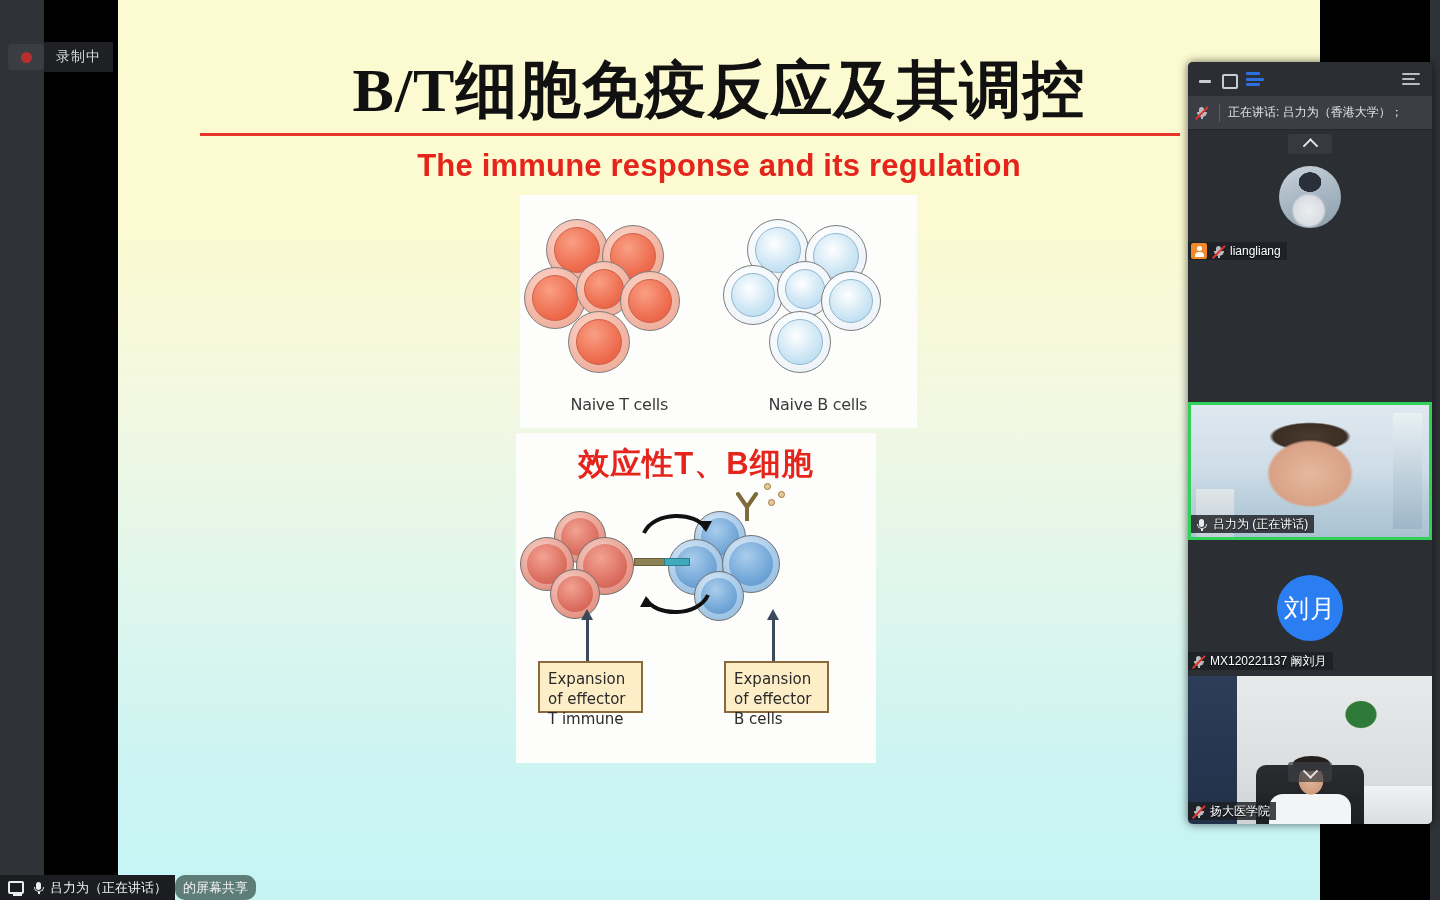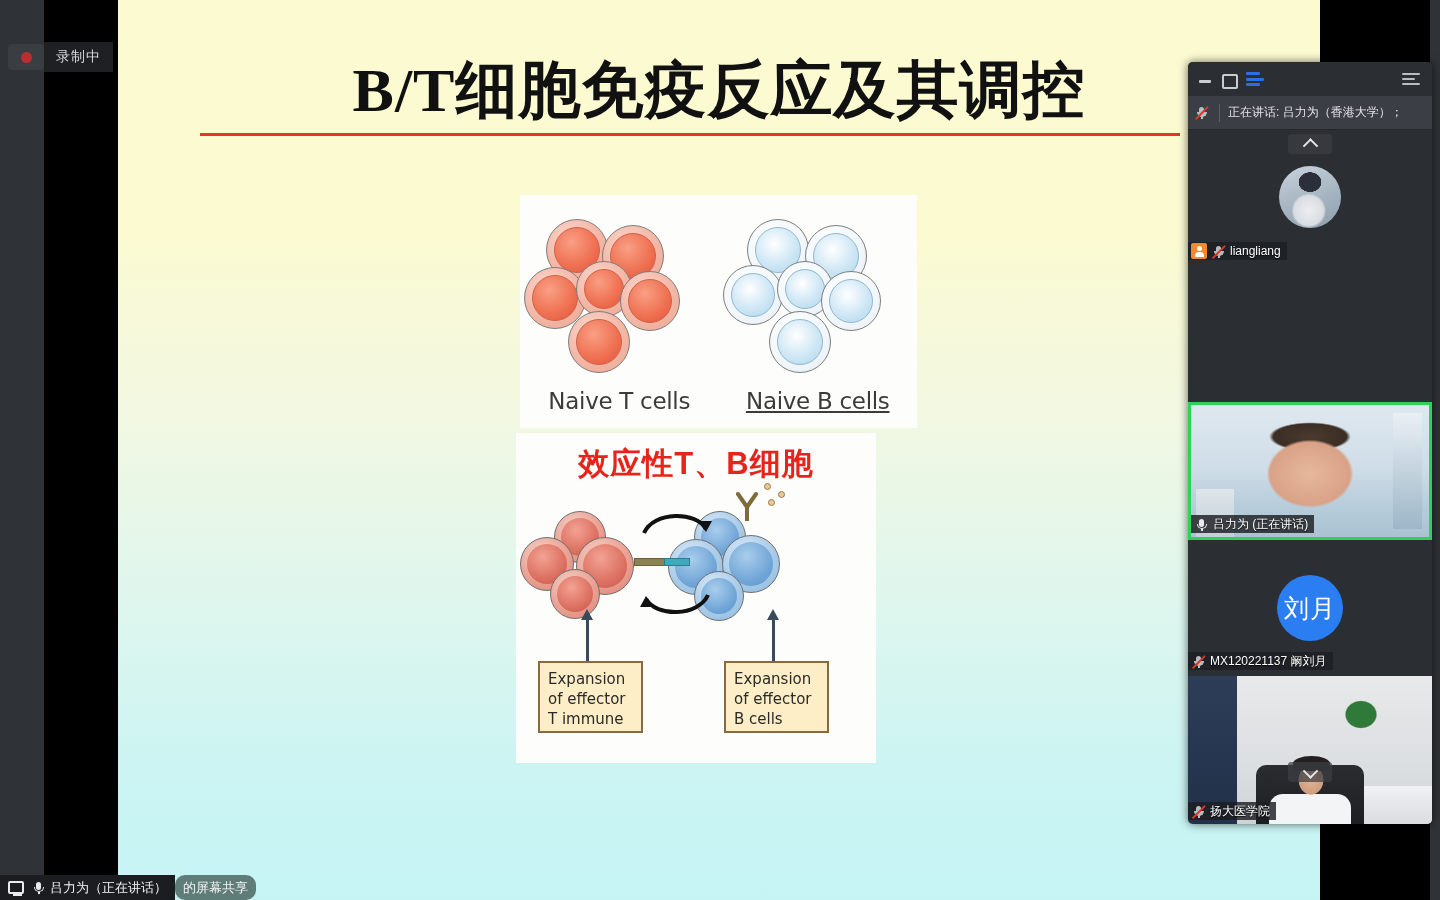--- a/index.html
+++ b/index.html
@@ -78,25 +78,25 @@
   .cell.b {
     background: radial-gradient(circle at 38% 32%, #ffffff 0%, #f2f7fb 55%, #e6eef5 100%);
   }
   .cell.b .core {
     position: absolute; inset: 7px; border-radius: 50%;
     background: radial-gradient(circle at 42% 36%, #ffffff 0%, #cfe7f5 55%, #aed6ee 100%);
     border: 1px solid #8fb7cf;
   }
   .fig-caption {
     position: absolute; bottom: 14px; width: 50%;
-    text-align: center; font-size: 23px; color: #3b3b3b;
+    text-align: center; font-size: 16px; color: #3b3b3b;
     font-family: "DejaVu Sans", sans-serif; letter-spacing: -0.3px;
   }
   .fig-caption.left { left: 0; }
-  .fig-caption.right { left: 50%; text-decoration: underline; }
+  .fig-caption.right { left: 50%; }
 
   
   .fig-bottom {
     position: absolute; left: 398px; top: 433px; width: 360px; height: 330px;
     background: #fdfdfb;
     padding-left: 12px;
   }
   .fig-bottom-heading {
     position: absolute; left: 0; right: 0; top: 10px; text-align: center;
     color: #e5251c; font-weight: bold; font-size: 31px; letter-spacing: 1px;
@@ -128,21 +128,21 @@
   .arrow-top, .arrow-bottom {
     position: absolute; left: 124px; width: 72px; height: 30px;
   }
   .arrow-top { top: 74px; }
   .arrow-bottom { top: 158px; }
   .yshape {
     position: absolute; left: 218px; top: 58px; width: 26px; height: 30px;
   }
   .antigen { position: absolute; border-radius: 50%; background: #e8c79a; border: 1px solid #9c7b46; width: 7px; height: 7px; }
   .expbox {
-    position: absolute; top: 228px; width: 105px; height: 72px;
+    position: absolute; top: 228px; width: 105px; height: 52px;
     background: #fdeec8; border: 2px solid #8a6a3c;
     padding: 6px 6px 0 8px;
     font-family: "DejaVu Sans", sans-serif;
     font-size: 15px; line-height: 1.34; color: #2a2a2a;
   }
   .expbox.t { left: 22px; }
   .expbox.b { left: 208px; }
   .uparrow {
     position: absolute; width: 3px; height: 42px; background: #3b4a5a; top: 186px;
   }
@@ -351,20 +351,21 @@
   </div>
   <div class="rec-label-box">
     <span>录制中</span>
   </div>
 
   <div class="share-area">
     <div class="slide-inner">
 
       <div class="slide-title">B/T细胞免疫反应及其调控</div>
       <div class="title-rule"></div>
+      <div class="slide-subtitle">The immune response and its regulation</div>
 
       <div class="fig-top">
         <div class="cluster-wrap left">
           <div class="cell t" style="width:62px;height:62px;left:26px;top:6px;">
               <span class="core"></span>
             </div>
           <div class="cell t" style="width:62px;height:62px;left:82px;top:12px;">
               <span class="core"></span>
             </div>
           <div class="cell t" style="width:62px;height:62px;left:4px;top:54px;">

